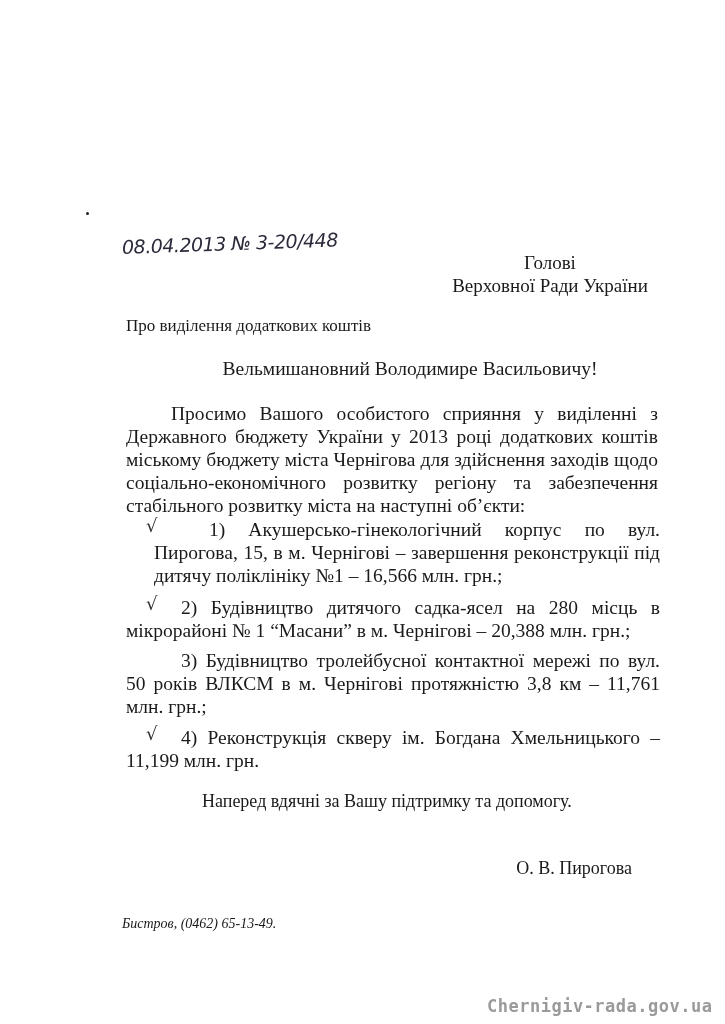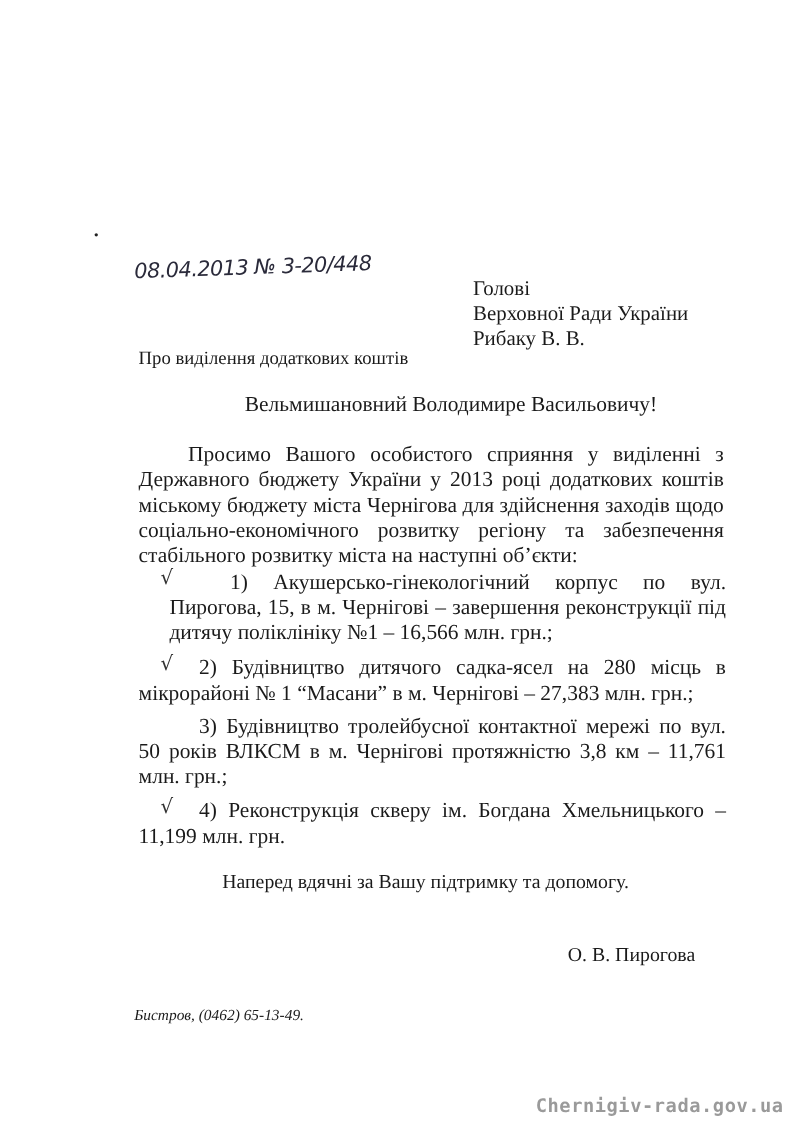--- a/index.html
+++ b/index.html
@@ -7,21 +7,21 @@
     width: 725px; height: 1024px; background: #ffffff; position: relative; overflow: hidden;
     font-family: "Liberation Serif", "DejaVu Serif", serif; color: #1a1a1a;
   }
   .abs { position: absolute; }
   .speck { position: absolute; width: 3px; height: 3px; border-radius: 50%; background: #222; }
   .handwritten {
     font-family: "DejaVu Sans", sans-serif; font-style: italic; font-weight: 300;
     color: #2a2a3a; font-size: 19px; letter-spacing: -0.5px; transform: rotate(-2deg);
     transform-origin: left center;
   }
-  .addressee { font-size: 19px; line-height: 23px; }
+  .addressee { font-size: 19px; text-align: center; line-height: 23px; }
   .subject { font-size: 17px; }
   .salutation { font-size: 19.5px; }
   .para {
     font-size: 19.5px; line-height: 23px; text-align: justify; text-align-last: left;
   }
   .check {
     font-family: "DejaVu Sans", sans-serif; font-style: italic; color: #333;
     font-size: 18px; position: absolute;
   }
   .small-italic { font-style: italic; font-size: 14px; }
@@ -33,37 +33,36 @@
 </head>
 <body>
 
 <div class="speck" style="left:86px; top:212px;"></div>
 
 <div class="abs handwritten" style="left:122px; top:236px;">08.04.2013 № 3-20/448</div>
 
 <div class="abs addressee" style="left:430px; top:251px; width:240px;">
   <div>Голові</div>
   <div>Верховної Ради України</div>
-  <div>Рибаку В. В.</div>
 </div>
 
 <div class="abs subject" style="left:126px; top:316px;">Про виділення додаткових коштів</div>
 
 <div class="abs salutation" style="left:0; width:820px; text-align:center; top:358px;">Вельмишановний Володимире Васильовичу!</div>
 
 <div class="abs para" style="left:126px; top:402px; width:532px; text-indent:45px;">Просимо Вашого особистого сприяння у виділенні з Державного бюджету України у 2013 році додаткових коштів міському бюджету міста Чернігова для здійснення заходів щодо соціально-економічного розвитку регіону та забезпечення стабільного розвитку міста на наступні об’єкти:</div>
 
 <div class="abs" style="left:126px; top:518px; width:534px;">
   <div class="abs" style="left:0; top:0; width:534px;">
     <span class="check" style="left:20px; top:-3px;">√</span>
     <div class="para" style="text-indent:55px;margin-left:28px;">1) Акушерсько-гінекологічний корпус по вул. Пирогова, 15, в м. Чернігові – завершення реконструкції під дитячу поліклініку №1 – 16,566 млн. грн.;</div>
   </div>
   <div class="abs" style="left:0; top:78px; width:534px;">
     <span class="check" style="left:20px; top:-3px;">√</span>
-    <div class="para" style="text-indent:55px;">2) Будівництво дитячого садка-ясел на 280 місць в мікрорайоні № 1 “Масани” в м. Чернігові – 27,383 млн. грн.;</div>
+    <div class="para" style="text-indent:55px;">2) Будівництво дитячого садка-ясел на 280 місць в мікрорайоні № 1 “Масани” в м. Чернігові – 20,388 млн. грн.;</div>
   </div>
   <div class="abs" style="left:0; top:131px; width:534px;">
     <div class="para" style="text-indent:55px;">3) Будівництво тролейбусної контактної мережі по вул. 50 років ВЛКСМ в м. Чернігові протяжністю 3,8 км – 11,761 млн. грн.;</div>
   </div>
   <div class="abs" style="left:0; top:208px; width:534px;">
     <span class="check" style="left:20px; top:-3px;">√</span>
     <div class="para" style="text-indent:55px;">4) Реконструкція скверу ім. Богдана Хмельницького – 11,199 млн. грн.</div>
   </div>
 </div>
 

